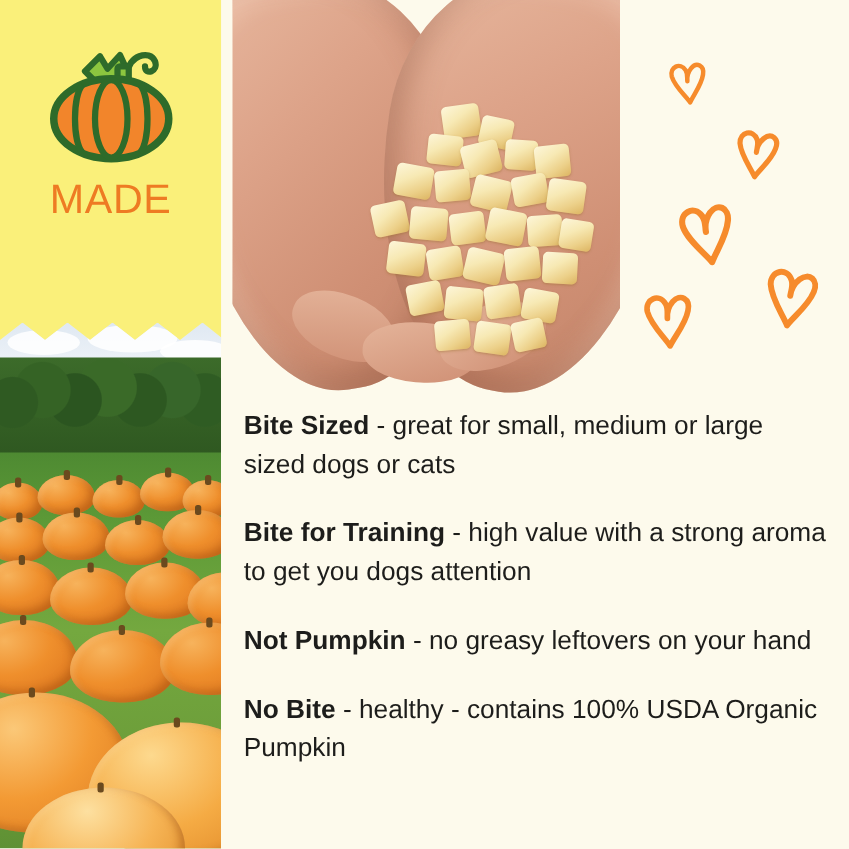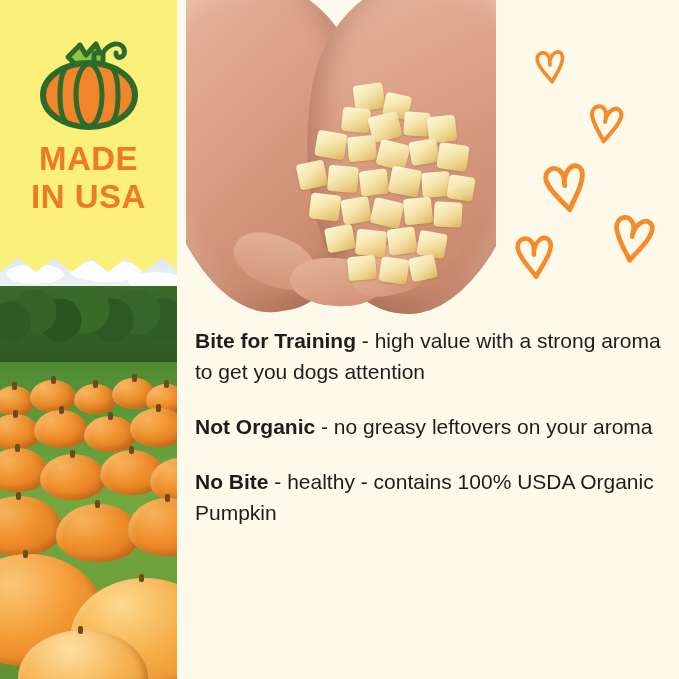--- a/index.html
+++ b/index.html
@@ -51,21 +51,21 @@
   }
 
   .made-in-usa {
     position: absolute;
     left: 0;
     top: 140px;
     width: 177px;
     text-align: center;
     color: #EE7B23;
     font-family: "Liberation Sans Narrow", "Liberation Sans", sans-serif;
-    font-weight: bold;
+    font-weight: normal;
     font-size: 33px;
     line-height: 38px;
     letter-spacing: 0.5px;
   }
   .made-in-usa .l2 { display: block; }
 
   
   .patch-photo {
     position: absolute;
     left: 0;
@@ -207,21 +207,20 @@
           <ellipse cx="53" cy="68" rx="46" ry="32" fill="#F2852B" stroke="#2E6B2A" stroke-width="6"></ellipse>
 
           <ellipse cx="53" cy="68" rx="13" ry="31" fill="none" stroke="#2E6B2A" stroke-width="5"></ellipse>
           <path d="M30 41 C22 50, 22 86, 30 95" fill="none" stroke="#2E6B2A" stroke-width="5"></path>
           <path d="M76 41 C84 50, 84 86, 76 95" fill="none" stroke="#2E6B2A" stroke-width="5"></path>
         </svg>
       </div>
 
       <div class="made-in-usa">
         <span class="l1">MADE</span>
-        <span class="l2">IN USA</span>
       </div>
     </div>
 
     <div class="patch-photo">
       <div class="sky"></div>
       <div class="cloud" style="left:6px;  top:6px;  width:58px; height:20px;"></div>
       <div class="cloud" style="left:70px; top:2px;  width:72px; height:22px;"></div>
       <div class="cloud" style="left:128px;top:14px; width:56px; height:18px;"></div>
       <div class="treeline"></div>
       <div class="grass"></div>
@@ -319,23 +318,26 @@
     </div>
     <div class="heart" style="left:8px;   top:202px; transform:rotate(-4deg);">
       <svg width="52" height="52" viewBox="0 0 40 40">
         <path d="M8 14 C7 6, 16 3, 19.5 10 C21 13, 20 16, 20 19 C20 16, 21 12, 24 9 C29 4, 35 8, 33 15 C31 23, 24 30, 20.5 36 C17 30, 9.5 22, 8 14 Z" fill="none" stroke="#F68B2C" stroke-width="3.5" stroke-linejoin="round" stroke-linecap="round"></path>
       </svg>
     </div>
   </div>
 
   <div class="bullets">
     <p class="bullet">
+      <span class="term">Bite Sized</span><span class="rest"> - great for small, medium or large sized dogs or cats</span>
+    </p>
+    <p class="bullet">
       <span class="term">Bite for Training</span><span class="rest"> - high value with a strong aroma to get you dogs attention</span>
     </p>
     <p class="bullet">
-      <span class="term">Not Organic</span><span class="rest"> - no greasy leftovers on your aroma</span>
+      <span class="term">Not Pumpkin</span><span class="rest"> - no greasy leftovers on your hand</span>
     </p>
     <p class="bullet">
       <span class="term">No Bite</span><span class="rest"> - healthy - contains 100% USDA Organic Pumpkin</span>
     </p>
   </div>
 
 </div>
 
 </body></html>

